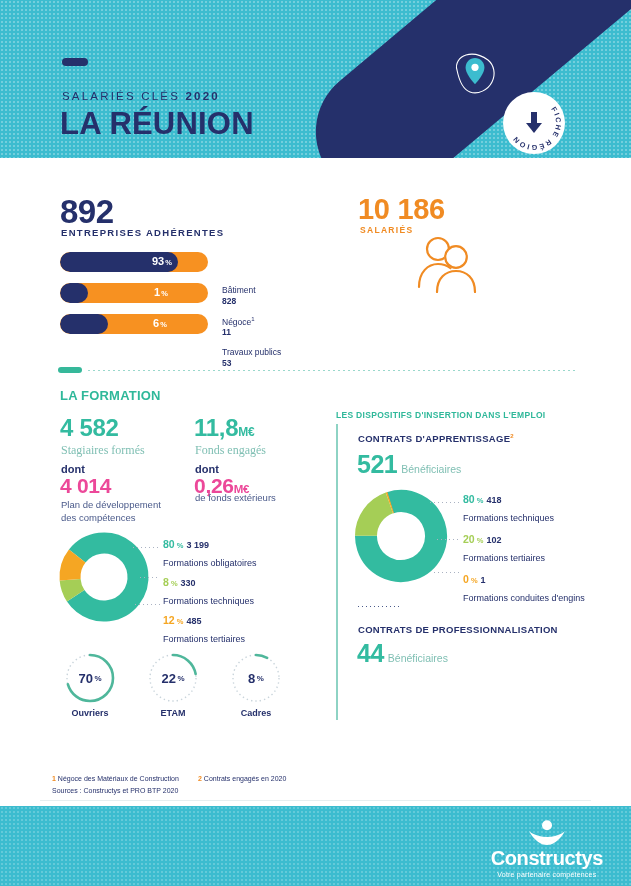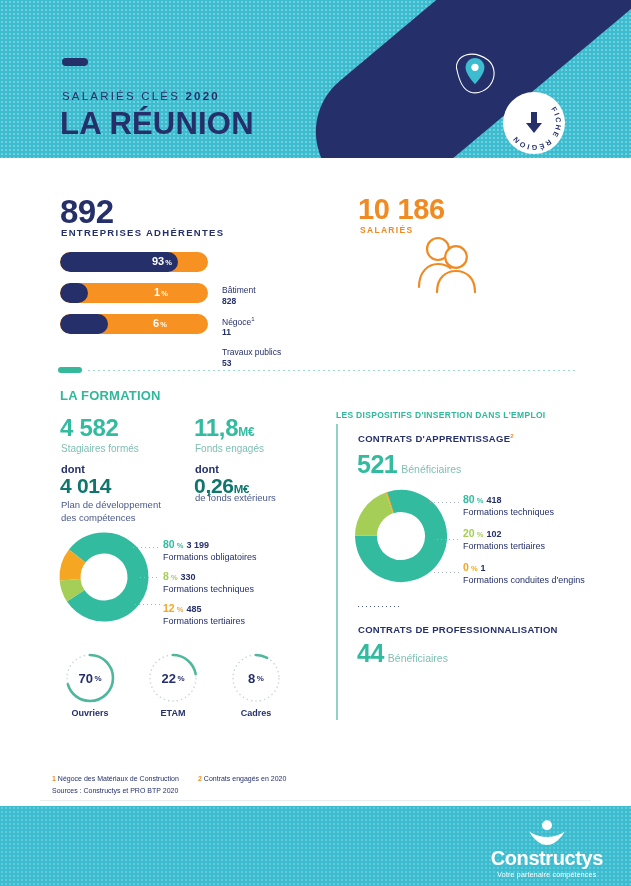--- a/index.html
+++ b/index.html
@@ -104,33 +104,33 @@
 
   
   .sec-title-green {
     position:absolute; left:60px; top:388px;
     font-size:13px; font-weight:700; color:#2FB89A; letter-spacing:.2px;
   }
   .f-num {
     position:absolute; font-size:24px; font-weight:700; color:#33BBA0; letter-spacing:-.3px;
   }
   .f-num .unit { font-size:12px; font-weight:700; }
-  .f-sub { position:absolute; font-size:10px; color:#7FBFB3; }
+  .f-sub { position:absolute; font-size:12px; color:#7FBFB3;font-family:Liberation Serif, serif; }
   .dont { position:absolute; font-size:11px; font-weight:700; color:#25306B; }
-  .n-num { position:absolute; font-size:21px; font-weight:700; color:#0f766e; letter-spacing:-.3px;text-align:right; }
+  .n-num { position:absolute; font-size:21px; font-weight:700; color:#ec4899; letter-spacing:-.3px;text-align:right; }
   .n-num .unit { font-size:11.5px; font-weight:700; }
   .n-sub { position:absolute; font-size:9.5px; color:#4A5A8A; line-height:1.35; }
 
   
   .legend { position:absolute; }
   .legend-item { margin-bottom:7px; }
   .lg-top { font-size:10.5px; font-weight:700; line-height:1.1; }
   .lg-top .pc { font-size:7.5px; font-weight:700; }
   .lg-top .val { color:#25306B; font-size:9px; font-weight:700; margin-left:3px; }
-  .lg-bot { font-size:9px; color:#25306B; font-weight:400; margin-top:1px; }
+  .lg-bot { font-size:9px; color:#25306B; font-weight:400; margin-top:7px; }
 
   .leader { position:absolute; height:1px;
     background-image: linear-gradient(to right, #AAB2C2 0 1.5px, transparent 1.5px 4px);
     background-size:4px 1px; }
 
   
   .gauges { position:absolute; left:58px; top:652px; width:230px; }
   .gauge { position:absolute; width:52px; height:52px; }
   .gauge-val {
     position:absolute; inset:0; display:flex; align-items:center; justify-content:center;

